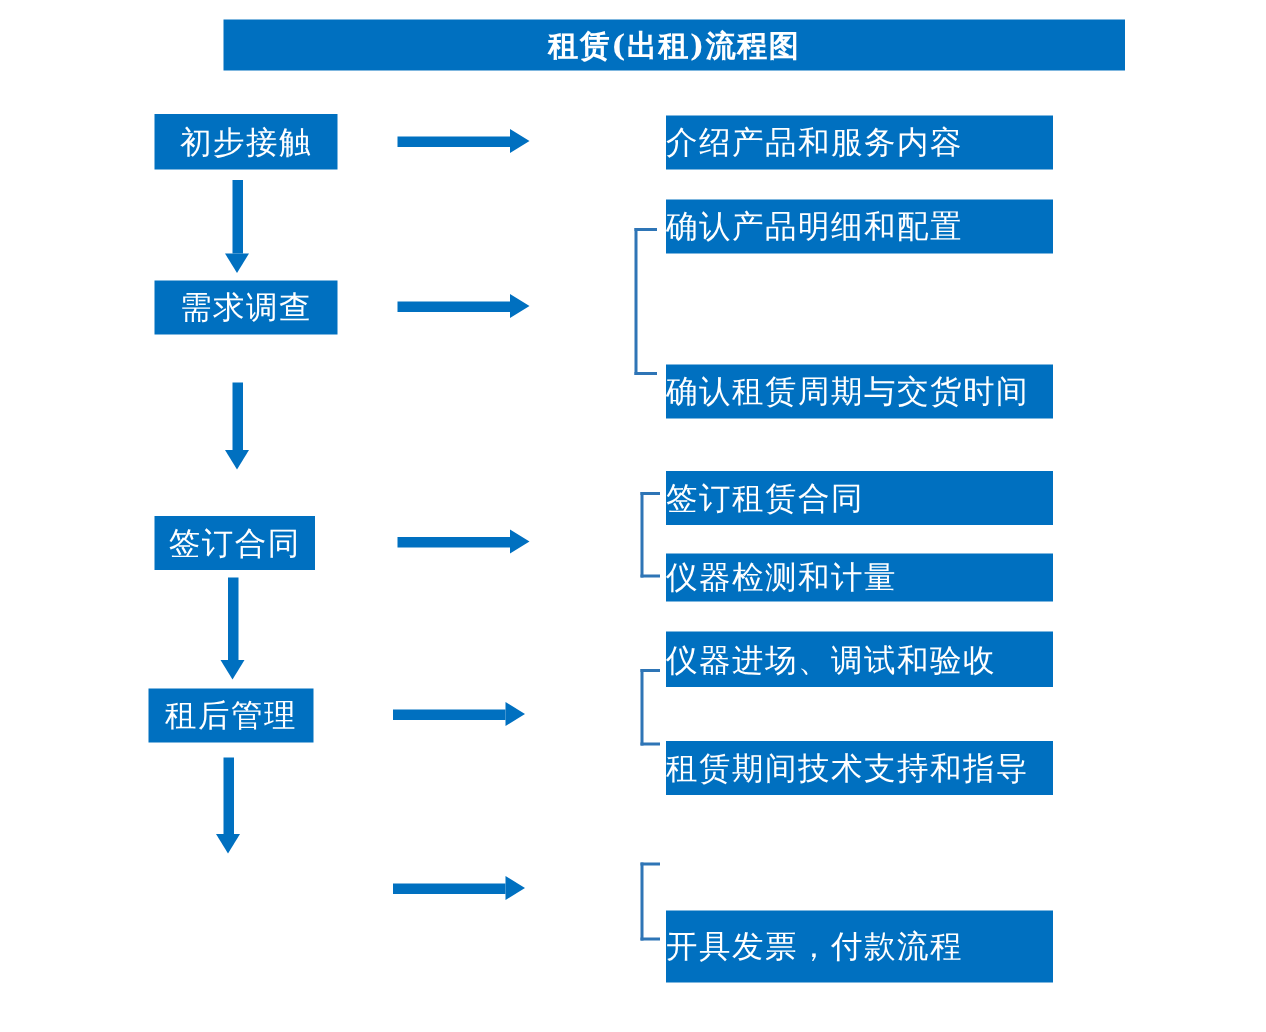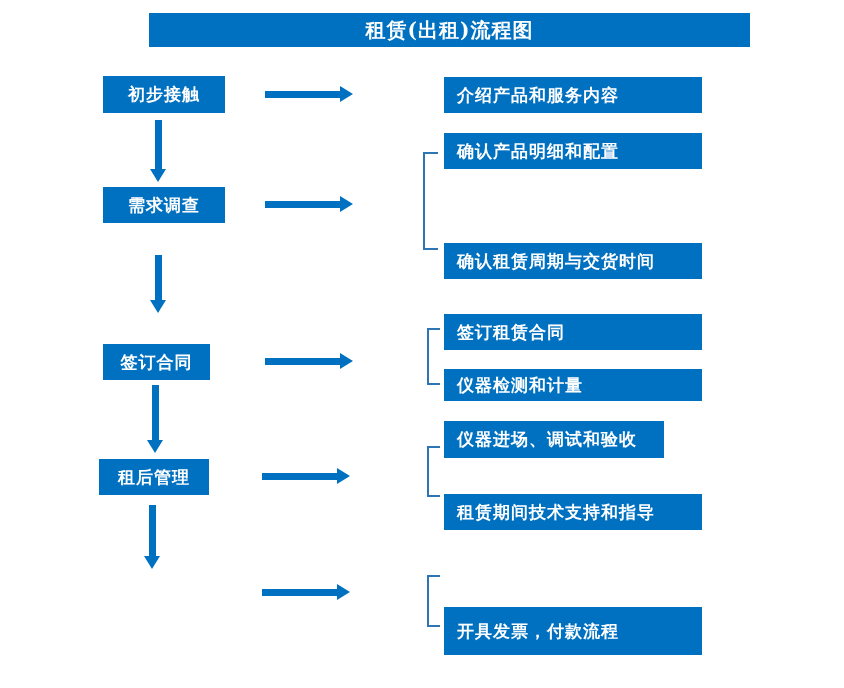--- a/index.html
+++ b/index.html
@@ -18,24 +18,24 @@
     overflow:hidden;
   }
   .title-bar{
     position:absolute;left:101px;top:13px;width:601px;height:34px;
     background:var(--blue);color:var(--text);
     display:flex;align-items:center;justify-content:center;
     font-size:20px;font-weight:bold;letter-spacing:1px;margin-left:48px;
   }
   .box{
     position:absolute;background:var(--blue);color:var(--text);
-    font-weight:bold;font-size:17px;letter-spacing:1px;
+    font-weight:normal;font-size:21px;letter-spacing:1px;
   }
   .step{display:flex;align-items:center;justify-content:center;}
-  .detail{display:flex;align-items:center;padding-left:13px;}
+  .detail{display:flex;align-items:center;}
   .harrow{position:absolute;display:flex;align-items:center;}
   .harrow .shaft{flex:1;height:7px;background:var(--blue);}
   .harrow .head{width:0;height:0;border-top:8px solid transparent;border-bottom:8px solid transparent;border-left:13px solid var(--blue);}
   .varrow{position:absolute;display:flex;flex-direction:column;align-items:center;}
   .varrow .shaft{width:7px;flex:1;background:var(--blue);}
   .varrow .head{width:0;height:0;border-left:8px solid transparent;border-right:8px solid transparent;border-top:13px solid var(--blue);}
   .bracket{
     position:absolute;
     border-left:2px solid var(--bracket);
     border-top:2px solid var(--bracket);
@@ -52,21 +52,21 @@
   <div class="box step" style="left:103px;top:76px;width:122px;height:37px;">初步接触</div>
   <div class="box step" style="left:103px;top:187px;width:122px;height:36px;">需求调查</div>
   <div class="box step" style="left:99px;top:459px;width:110px;height:36px;">租后管理</div>
   <div class="box step" style="left:103px;top:344px;width:107px;height:36px;">签订合同</div>
 
   <div class="box detail" style="left:444px;top:77px;width:258px;height:36px;">介绍产品和服务内容</div>
   <div class="box detail" style="left:444px;top:133px;width:258px;height:36px;">确认产品明细和配置</div>
   <div class="box detail" style="left:444px;top:243px;width:258px;height:36px;">确认租赁周期与交货时间</div>
   <div class="box detail" style="left:444px;top:314px;width:258px;height:36px;">签订租赁合同</div>
   <div class="box detail" style="left:444px;top:369px;width:258px;height:32px;">仪器检测和计量</div>
-  <div class="box detail" style="left:444px;top:421px;width:220px;height:37px;">仪器进场、调试和验收</div>
+  <div class="box detail" style="left:444px;top:421px;width:258px;height:37px;">仪器进场、调试和验收</div>
   <div class="box detail" style="left:444px;top:494px;width:258px;height:36px;">租赁期间技术支持和指导</div>
   <div class="box detail" style="left:444px;top:607px;width:258px;height:48px;">开具发票，付款流程</div>
 
   <div class="harrow" style="left:265px;top:86px;width:88px;height:16px;">
     <div class="shaft"></div>
     <div class="head"></div>
   </div>
   <div class="harrow" style="left:265px;top:196px;width:88px;height:16px;">
     <div class="shaft"></div>
     <div class="head"></div>

